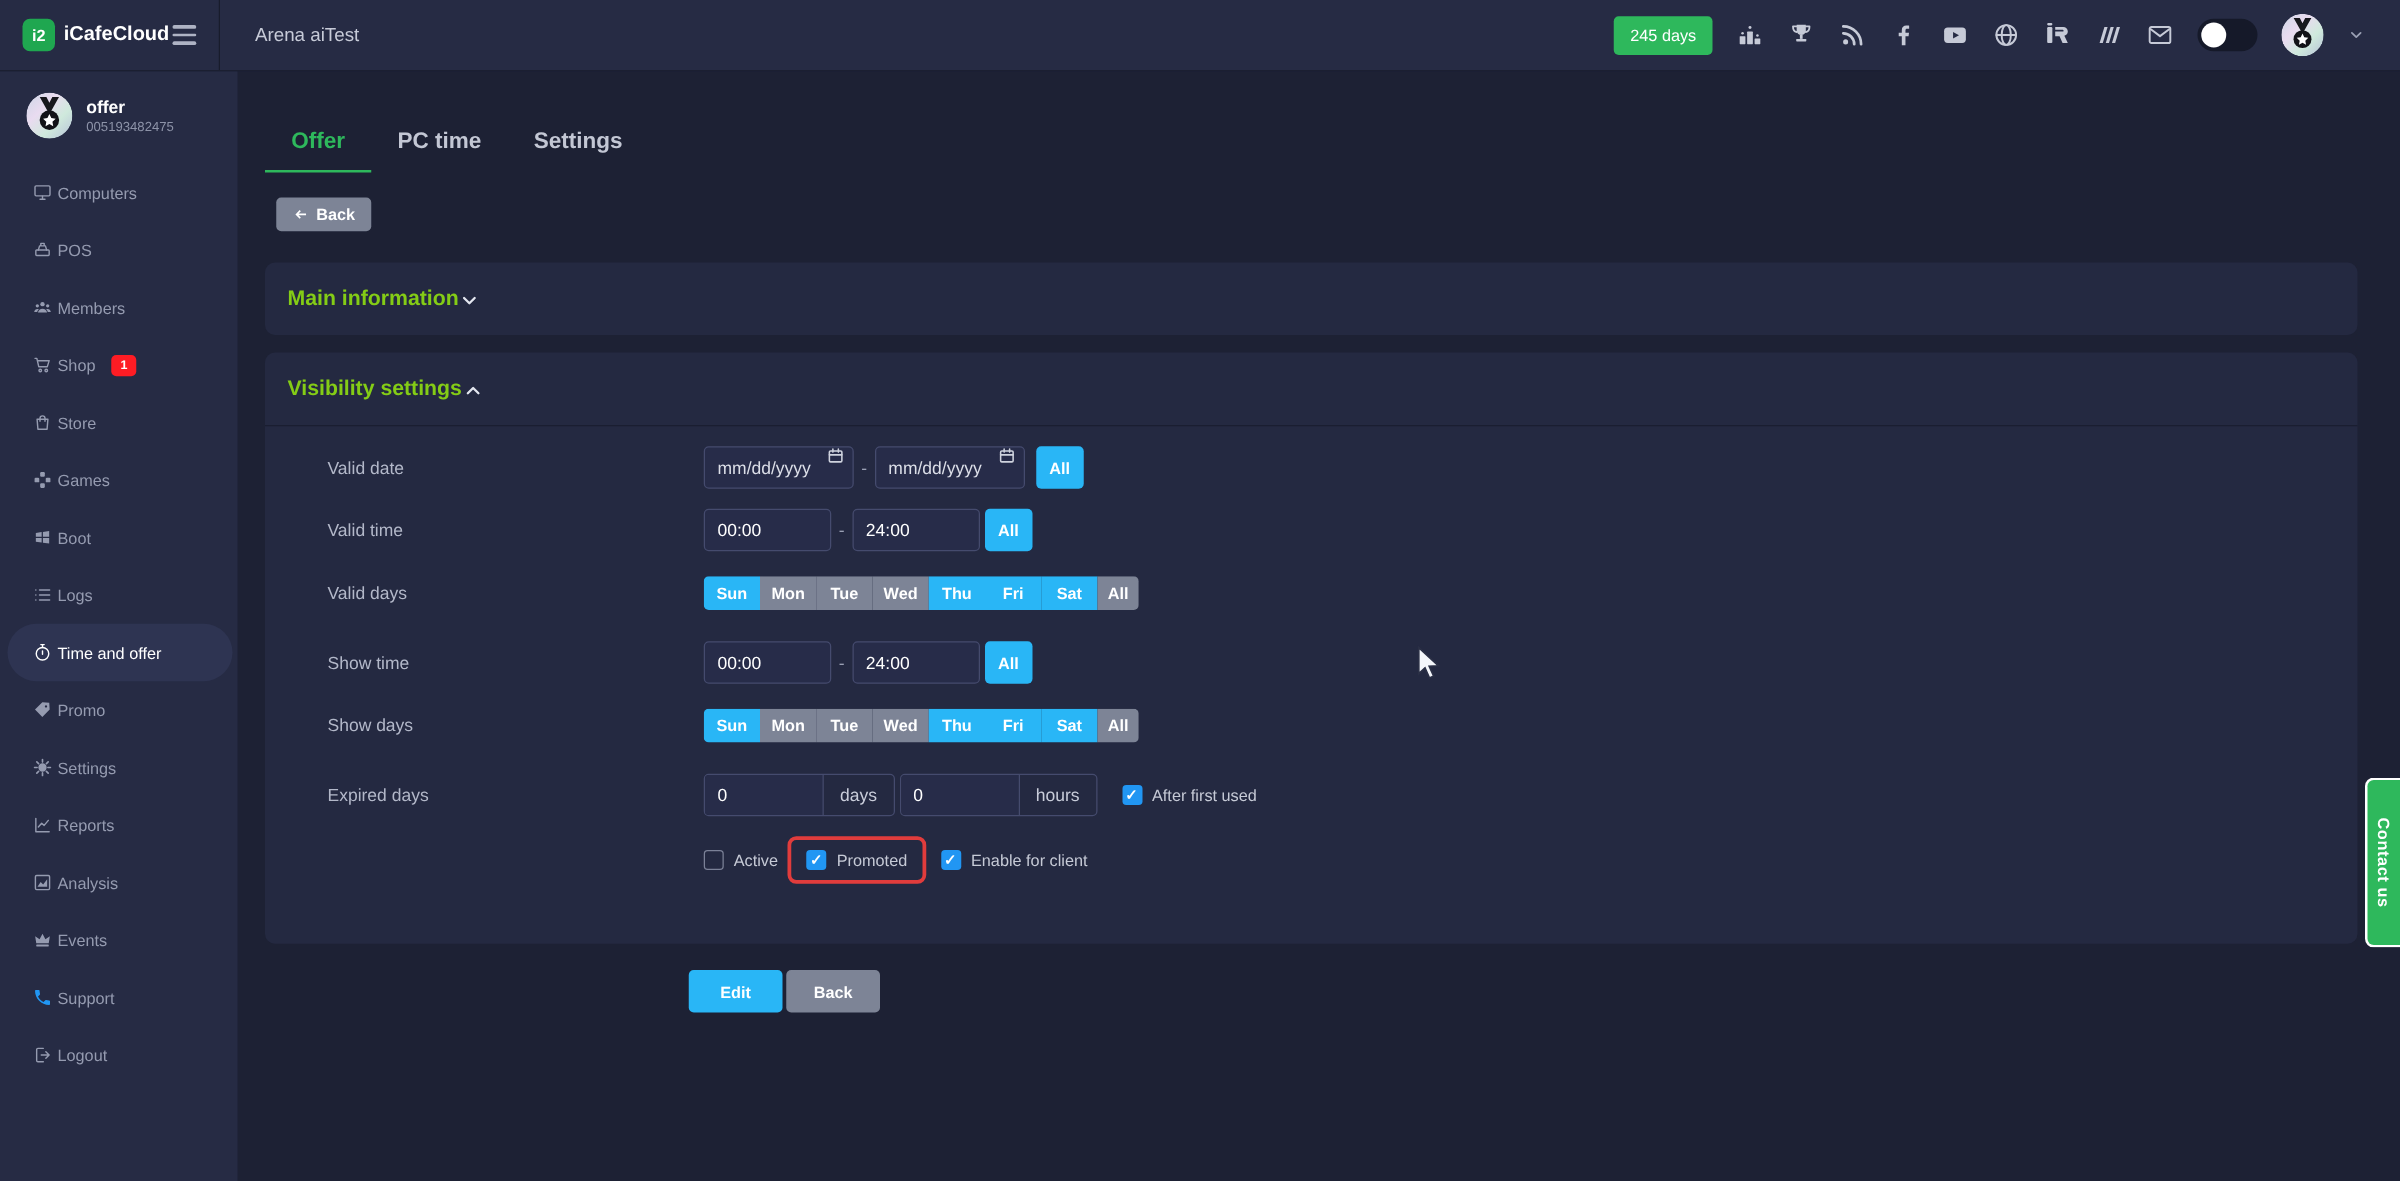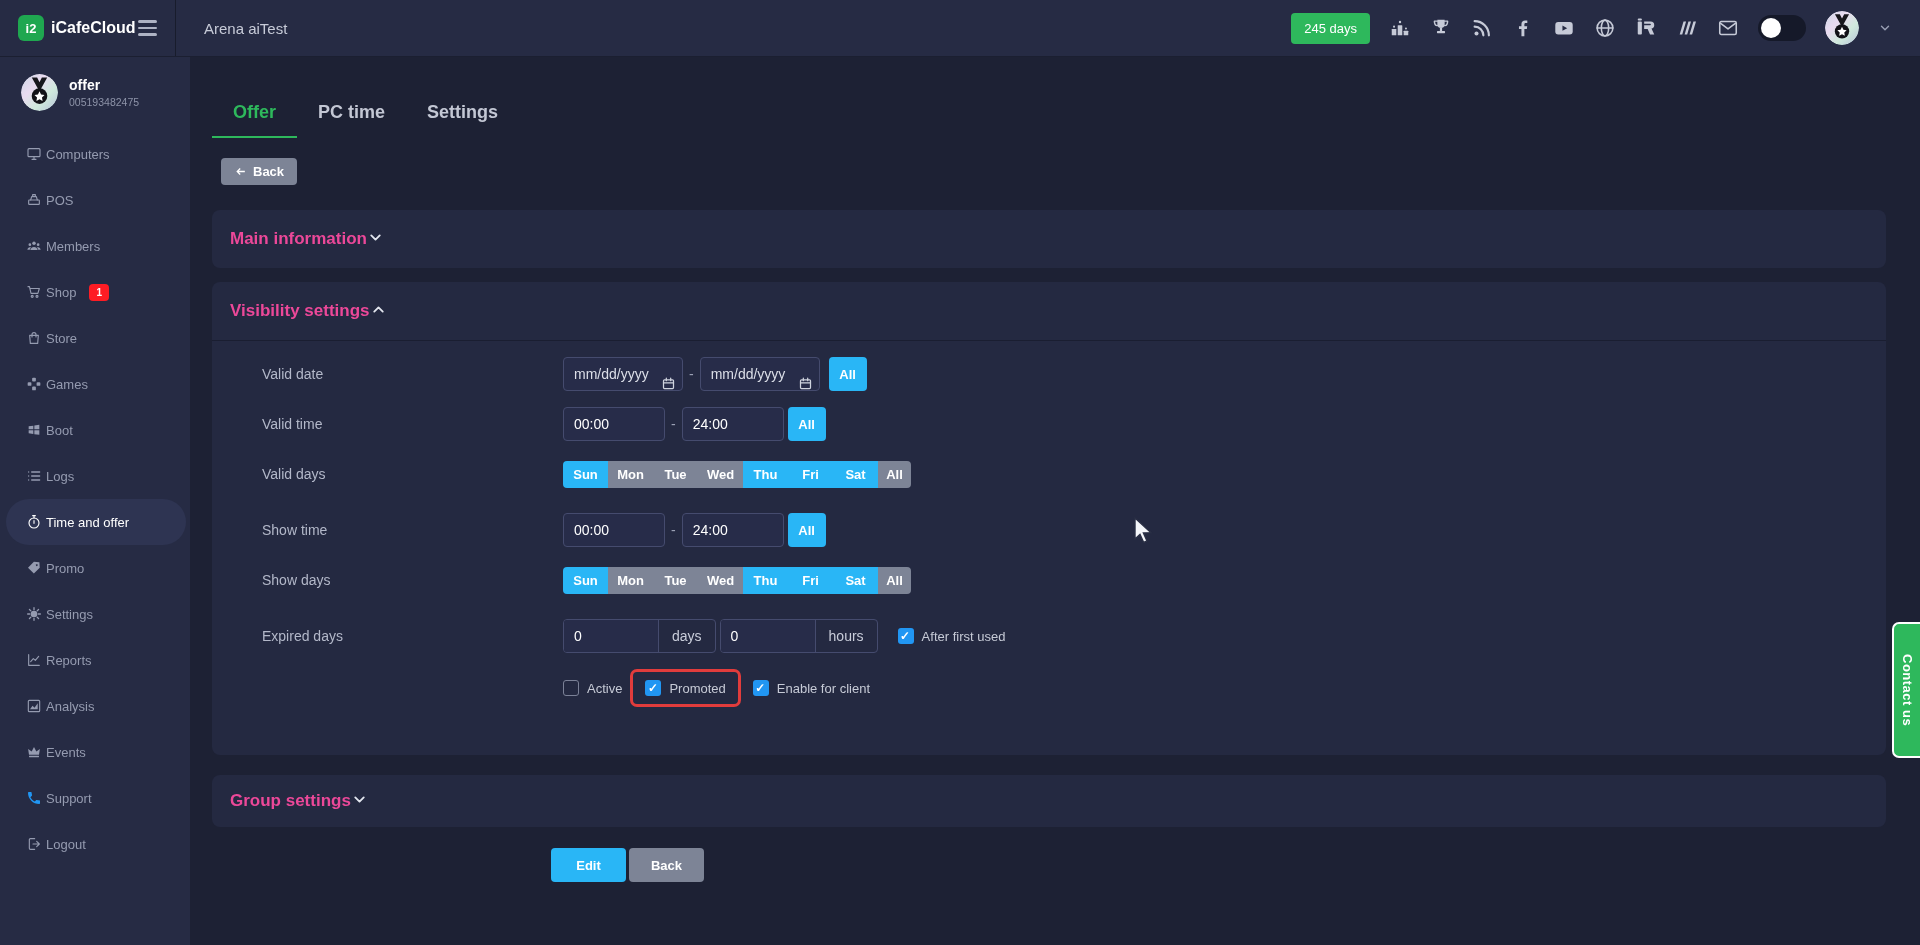--- a/index.html
+++ b/index.html
@@ -58,39 +58,39 @@
   .tabs{display:flex;margin-top:39px}
   .tab{padding:6px 21px 13px;color:#c3c7d4;font-size:18px;font-weight:bold;
     border-bottom:2px solid transparent;cursor:pointer}
   .tab.active{color:var(--green);border-color:var(--green)}
   .back-top{margin:20px 0 0 9px;display:inline-flex;align-items:center;gap:6px;
     background:var(--gray-btn);color:#fff;font-size:13px;font-weight:bold;
     padding:6px 13px;border-radius:4px;border:none;cursor:pointer;font-family:inherit}
   .back-top svg{width:13px;height:13px}
 
   .card{background:var(--card);border-radius:8px}
-  .card-head{display:flex;align-items:flex-start;padding:19px 18px;
-    color:#ec4899;font-size:17px;font-weight:bold;cursor:pointer}
+  .card-head{display:flex;align-items:flex-end;padding:19px 18px;
+    color:#84cc16;font-size:17px;font-weight:bold;cursor:pointer}
   .card-head svg{width:17px;height:17px;color:#e3e6ef}
   #card-main{margin-top:25px}
   #card-visibility{margin-top:14px}
   #card-visibility .card-head{border-bottom:1px solid var(--line)}
   #card-group{margin-top:20px}
   .card-body{padding:16px 0 48px 50px}
 
   .vrow{display:flex;align-items:center;min-height:34px;margin-bottom:16px}
   .vrow.days{margin-bottom:22px}
   .vlabel{width:301px;flex:none;color:var(--muted);font-size:14px}
   .dash{color:#9aa0b4;margin:0 6px;font-size:14px}
 
   input{font-family:inherit}
   .inp{background:var(--input-bg);border:1px solid var(--input-bd);border-radius:4px;
     height:34px;color:#fff;font-size:14px;padding:0 10px;outline:none}
   .inp::placeholder{color:#dcdfe8;opacity:1}
-  .date-box{position:relative;display:flex;align-items:flex-end}
+  .date-box{position:relative;display:flex;align-items:flex-start}
   .date-box .inp{width:120px;padding-right:28px}
   .cal-ic{position:absolute;right:7px;width:15px;height:15px;color:#cfd3de;pointer-events:none}
   .time-inp{width:102px}
   .all-btn{background:var(--blue);color:#fff;font-weight:bold;font-size:13px;border:none;
     border-radius:4px;height:34px;width:38px;cursor:pointer;font-family:inherit}
   .ml9{margin-left:9px}.ml4{margin-left:4px}
 
   .seg-group{display:flex;border-radius:4px;overflow:hidden}
   .seg{width:45px;height:27px;display:flex;align-items:center;justify-content:center;
     background:var(--gray-btn);color:#fff;font-size:13px;font-weight:bold;cursor:pointer}
@@ -522,28 +522,20 @@
         </div>
         <div class="pair enable">
           <div class="cb checked"></div>
           <span class="cb-label">Enable for client</span>
         </div>
       </div>
 
     </div>
   </section>
 
-  <section class="card" id="card-group">
-    <div class="card-head" style="padding:16px 18px">
-      <span>Group settings</span>
-      <svg viewBox="0 0 24 24">
-          <path class="stk" style="stroke-width:2.6" d="M6 9l6 6 6-6"></path>
-        </svg>
-    </div>
-  </section>
 
   <div class="foot">
     <button class="btn btn-edit">Edit</button>
     <button class="btn btn-back">Back</button>
   </div>
 
 </main>
 
 <div class="contact">
   <span>Contact us</span>

